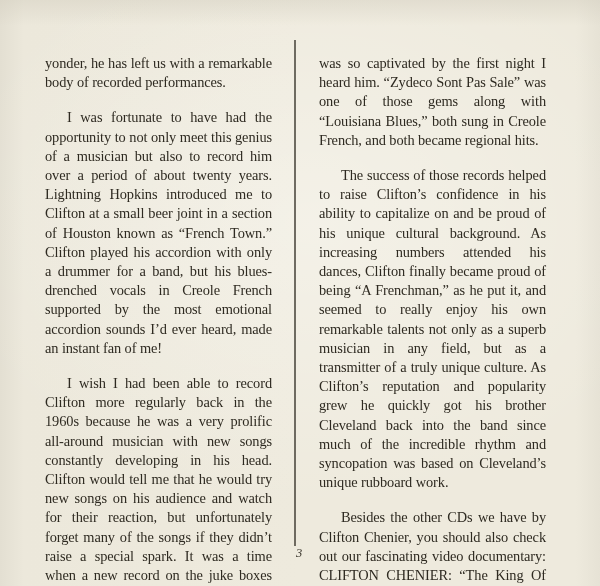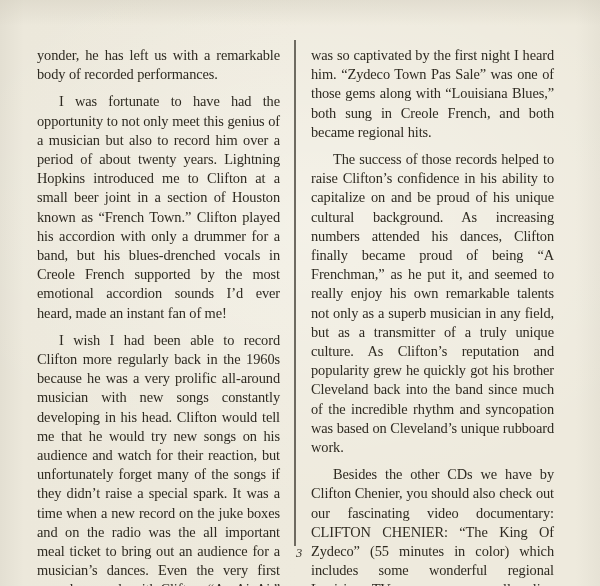--- a/index.html
+++ b/index.html
@@ -41,21 +41,21 @@
   .col {
     width: 259px;
     font-size: 14.4px;
     line-height: 19.2px;
     text-align: justify;
     letter-spacing: -0.1px;
   }
   .col-left { margin-right: 0; }
   .col-right { margin-left: 15px; }
   .col p {
-    margin: 8px;
+    margin: 16px;
     padding: 0;
     text-indent: 22px;
   }
   .col p.continued {
     text-indent: 0;
   }
   .column-rule {
     position: absolute;
     left: 294px;
     top: 40px;
@@ -82,21 +82,21 @@
 
   <div class="columns">
 
     <div class="col col-left">
       <p class="continued">yonder, he has left us with a remarkable body of recorded performances.</p>
       <p>I was fortunate to have had the opportunity to not only meet this genius of a musician but also to record him over a period of about twenty years. Lightning Hopkins introduced me to Clifton at a small beer joint in a section of Houston known as “French Town.” Clifton played his accordion with only a drummer for a band, but his blues-drenched vocals in Creole French supported by the most emotional accordion sounds I’d ever heard, made an instant fan of me!</p>
       <p>I wish I had been able to record Clifton more regularly back in the 1960s because he was a very prolific all-around musician with new songs constantly developing in his head. Clifton would tell me that he would try new songs on his audience and watch for their reaction, but unfortunately forget many of the songs if they didn’t raise a special spark. It was a time when a new record on the juke boxes and on the radio was the all important meal ticket to bring out an audience for a musician’s dances. Even the very first record we made with Clifton, “Ay, Ai, Ai,” although sung in English, had that swampy feeling and sold a few hundred in Houston and southwest Louisiana. On the next session I insisted that Clifton record some of the Creole numbers I</p>
     </div>
 
     <div class="col col-right">
-      <p class="continued">was so captivated by the first night I heard him. “Zydeco Town Pas Sale” was one of those gems along with “Louisiana Blues,” both sung in Creole French, and both became regional hits.</p>
+      <p class="continued">was so captivated by the first night I heard him. “Zydeco Sont Pas Sale” was one of those gems along with “Louisiana Blues,” both sung in Creole French, and both became regional hits.</p>
       <p>The success of those records helped to raise Clifton’s confidence in his ability to capitalize on and be proud of his unique cultural background. As increasing numbers attended his dances, Clifton finally became proud of being “A Frenchman,” as he put it, and seemed to really enjoy his own remarkable talents not only as a superb musician in any field, but as a transmitter of a truly unique culture. As Clifton’s reputation and popularity grew he quickly got his brother Cleveland back into the band since much of the incredible rhythm and syncopation was based on Cleveland’s unique rubboard work.</p>
       <p>Besides the other CDs we have by Clifton Chenier, you should also check out our fascinating video documentary: CLIFTON CHENIER: “The King Of Zydeco” (55 minutes in color) which includes some wonderful regional Louisiana TV appearances as well as live performances of Clifton at his best at the New Orleans Jazz and Heritage Festival and at the San Francisco Blues Festival plus interviews and other surprises. (Arhoolie Video ARV 401 – only $19.98)</p>
 
     </div>
 
   </div>
 
   <div class="column-rule"></div>
 
   <div class="page-number">3</div>

